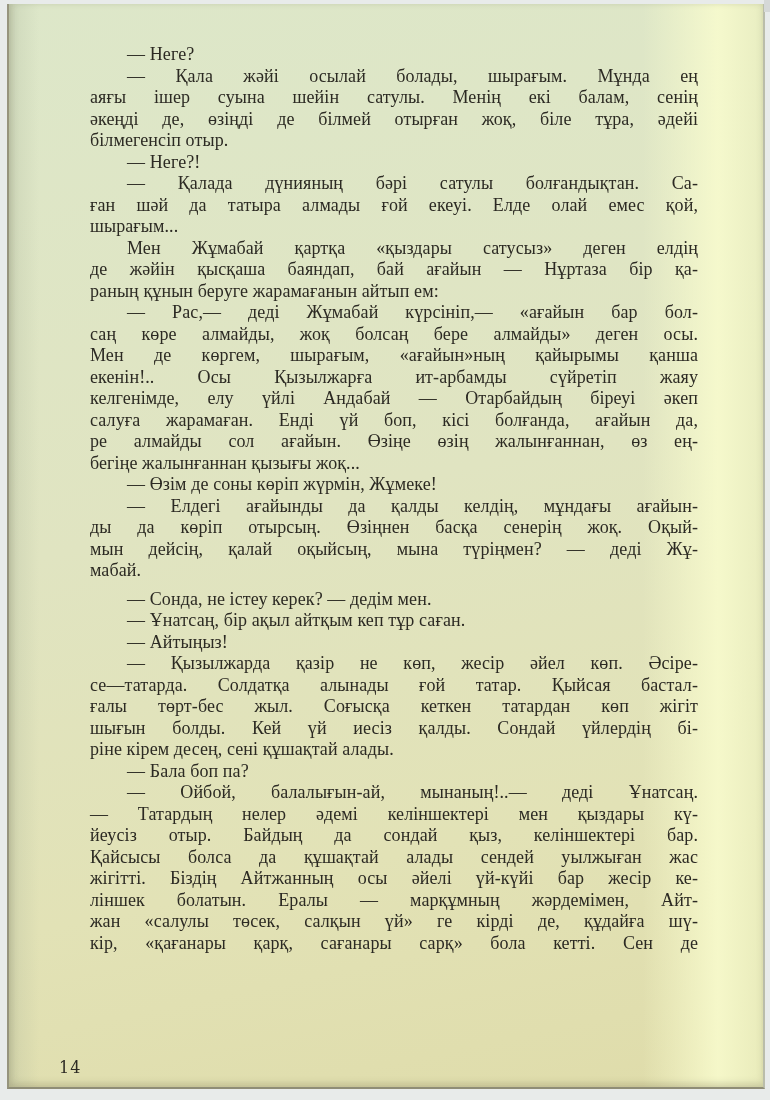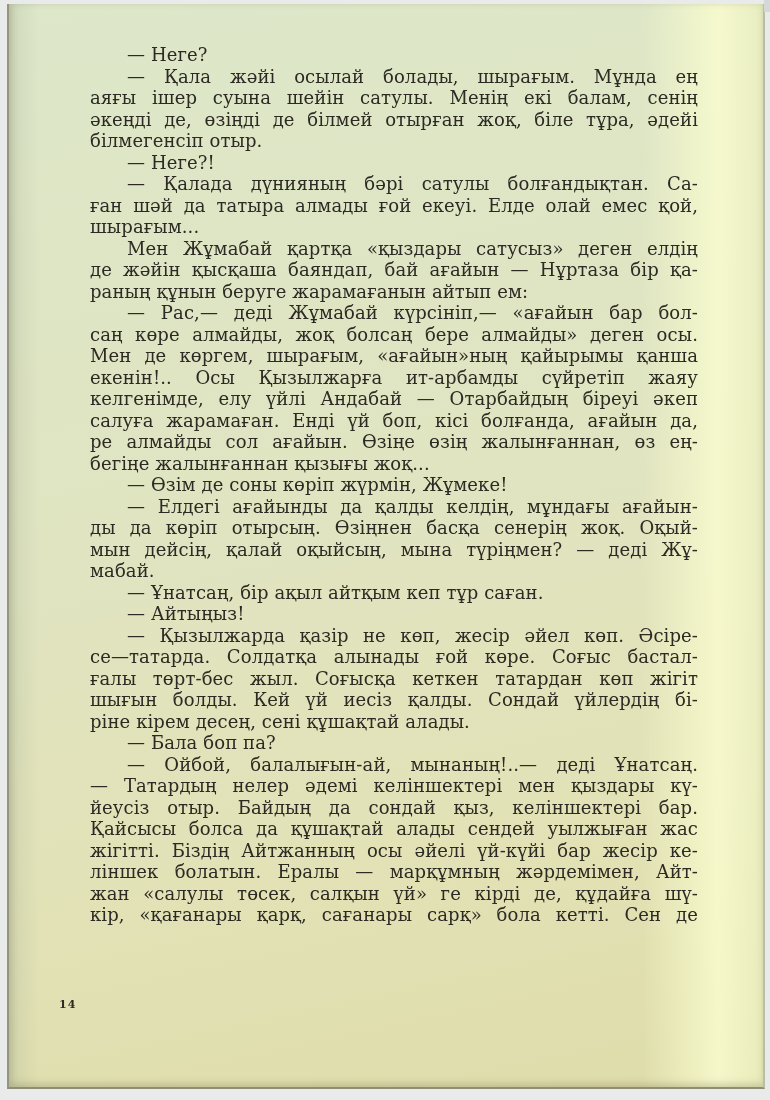--- a/index.html
+++ b/index.html
@@ -52,30 +52,30 @@
     line-height: 21.5px;
     color: #2c2a23;
     letter-spacing: 0.1px;
   }
   .line {
     text-align: justify;
     text-align-last: justify;
     white-space: nowrap;
     overflow: visible;
   }
-  .line { white-space: normal; height: 21.5px; }
+  .line { white-space: normal; height: 21.5px; font-family: Liberation Serif, serif; }
   .line.indent { padding-left: 37px; }
   .line.end { text-align-last: left; }
   .line.gap { margin-top: 7px; }
   .pagenum {
     position: absolute;
     left: 50px;
-    top: 994px;
-    font-size: 11px;
-    font-weight: bold;
+    top: 1054px;
+    font-size: 16px;
+    font-weight: normal;
     color: #2c2a23;
     letter-spacing: 1px;
   }
 </style>
 </head>
 <body>
 
 <div class="page">
   <div class="textblock">
       <div class="line indent end">— Неге?</div>
@@ -96,24 +96,25 @@
       <div class="line">екенін!.. Осы Қызылжарға ит-арбамды сүйретіп жаяу</div>
       <div class="line">келгенімде, елу үйлі Андабай — Отарбайдың біреуі әкеп</div>
       <div class="line">салуға жарамаған. Енді үй боп, кісі болғанда, ағайын да,</div>
       <div class="line">ре алмайды сол ағайын. Өзіңе өзің жалынғаннан, өз ең-</div>
       <div class="line end">бегіңе жалынғаннан қызығы жоқ...</div>
       <div class="line indent end">— Өзім де соны көріп жүрмін, Жұмеке!</div>
       <div class="line indent">— Елдегі ағайынды да қалды келдің, мұндағы ағайын-</div>
       <div class="line">ды да көріп отырсың. Өзіңнен басқа сенерің жоқ. Оқый-</div>
       <div class="line">мын дейсің, қалай оқыйсың, мына түріңмен? — деді Жұ-</div>
       <div class="line end">мабай.</div>
+      <div class="line indent end gap">— Сонда, не істеу керек? — дедім мен.</div>
       <div class="line indent end">— Ұнатсаң, бір ақыл айтқым кеп тұр саған.</div>
       <div class="line indent end">— Айтыңыз!</div>
       <div class="line indent">— Қызылжарда қазір не көп, жесір әйел көп. Әсіре-</div>
-      <div class="line">се—татарда. Солдатқа алынады ғой көре. Соғыс бастал-</div>
+      <div class="line">се—татарда. Солдатқа алынады ғой татар. Қыйсая бастал-</div>
       <div class="line">ғалы төрт-бес жыл. Соғысқа кеткен татардан көп жігіт</div>
       <div class="line">шығын болды. Кей үй иесіз қалды. Сондай үйлердің бі-</div>
       <div class="line end">ріне кірем десең, сені құшақтай алады.</div>
       <div class="line indent end">— Бала боп па?</div>
       <div class="line indent">— Ойбой, балалығын-ай, мынаның!..— деді Ұнатсаң.</div>
       <div class="line">— Татардың нелер әдемі келіншектері мен қыздары кү-</div>
       <div class="line">йеусіз отыр. Байдың да сондай қыз, келіншектері бар.</div>
       <div class="line">Қайсысы болса да құшақтай алады сендей уылжыған жас</div>
       <div class="line">жігітті. Біздің Айтжанның осы әйелі үй-күйі бар жесір ке-</div>
       <div class="line">ліншек болатын. Ералы — марқұмның жәрдемімен, Айт-</div>

